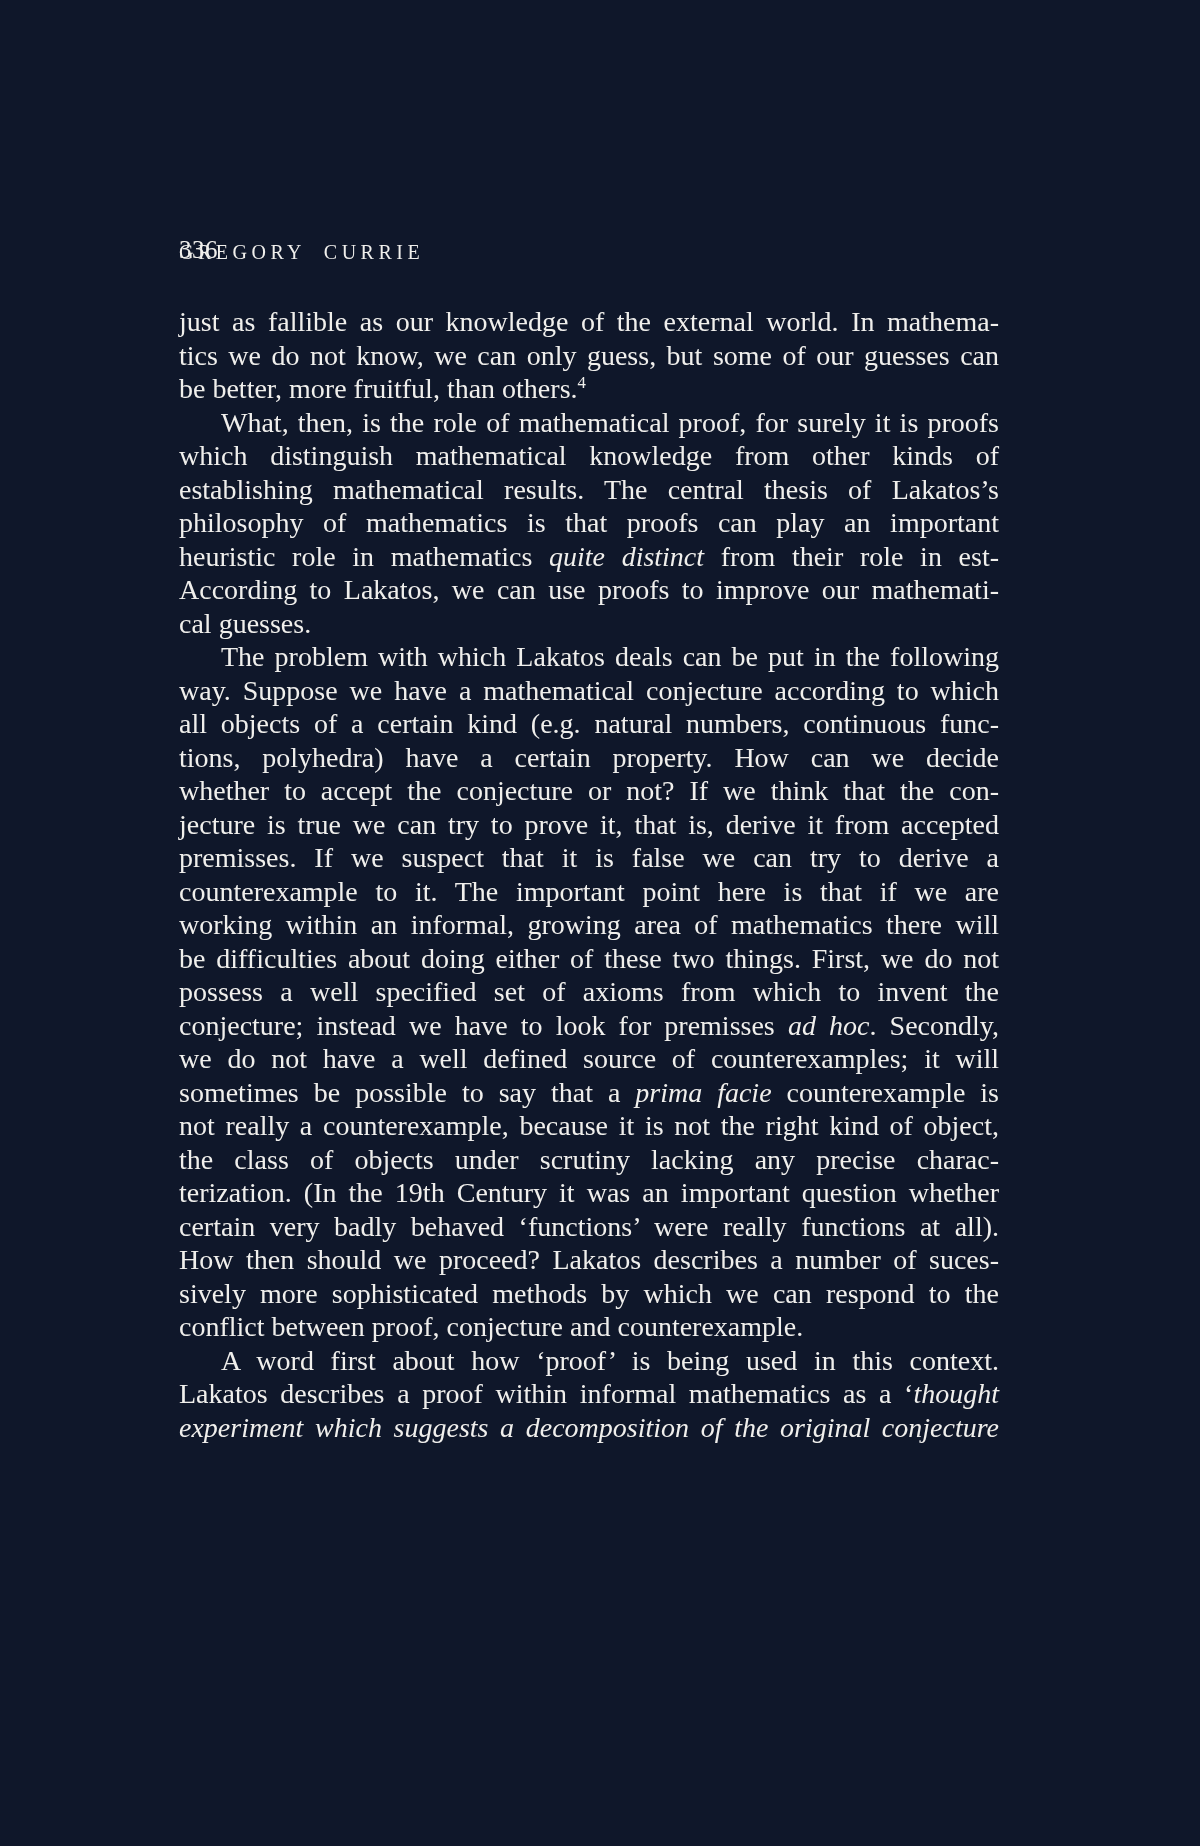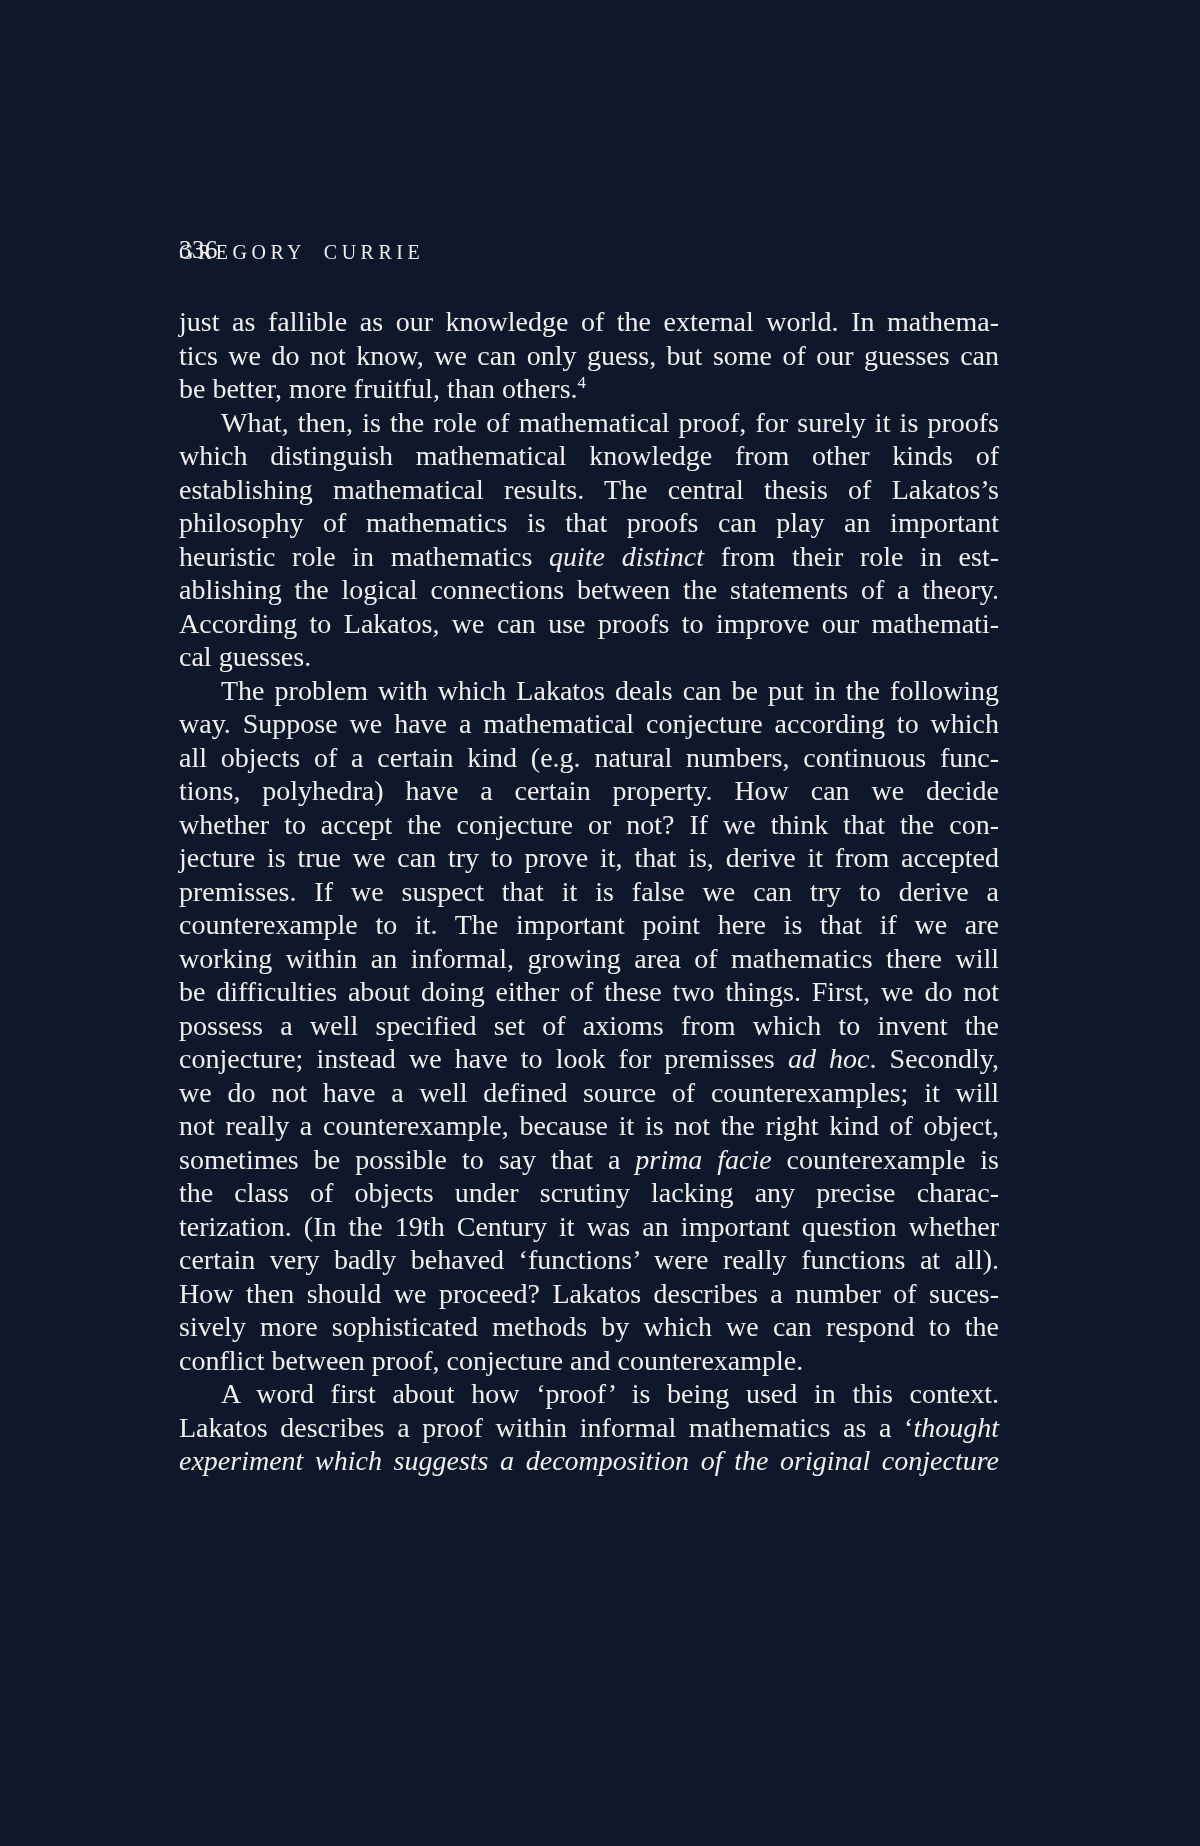--- a/index.html
+++ b/index.html
@@ -67,38 +67,37 @@
   <span class="running-head">GREGORY CURRIE</span>
   <main class="text-block" id="body-text">
       <div class="line justify"><span>just as fallible as our knowledge of the external world. In mathema-</span></div>
       <div class="line justify"><span>tics we do not know, we can only guess, but some of our guesses can</span></div>
       <div class="line"><span>be better, more fruitful, than others.</span><sup class="sup">4</sup></div>
       <div class="line justify indent"><span>What, then, is the role of mathematical proof, for surely it is proofs</span></div>
       <div class="line justify"><span>which distinguish mathematical knowledge from other kinds of</span></div>
       <div class="line justify"><span>establishing mathematical results. The central thesis of Lakatos’s</span></div>
       <div class="line justify"><span>philosophy of mathematics is that proofs can play an important</span></div>
       <div class="line justify"><span>heuristic role in mathematics </span><span class="italic">quite distinct</span><span> from their role in est-</span></div>
-      <div class="line justify"><span>ablishing the logical connections between the statements of a theory.</span></div>
       <div class="line justify"><span>According to Lakatos, we can use proofs to improve our mathemati-</span></div>
       <div class="line"><span>cal guesses.</span></div>
       <div class="line justify indent"><span>The problem with which Lakatos deals can be put in the following</span></div>
       <div class="line justify"><span>way. Suppose we have a mathematical conjecture according to which</span></div>
       <div class="line justify"><span>all objects of a certain kind (e.g. natural numbers, continuous func-</span></div>
       <div class="line justify"><span>tions, polyhedra) have a certain property. How can we decide</span></div>
       <div class="line justify"><span>whether to accept the conjecture or not? If we think that the con-</span></div>
       <div class="line justify"><span>jecture is true we can try to prove it, that is, derive it from accepted</span></div>
       <div class="line justify"><span>premisses. If we suspect that it is false we can try to derive a</span></div>
       <div class="line justify"><span>counterexample to it. The important point here is that if we are</span></div>
       <div class="line justify"><span>working within an informal, growing area of mathematics there will</span></div>
       <div class="line justify"><span>be difficulties about doing either of these two things. First, we do not</span></div>
       <div class="line justify"><span>possess a well specified set of axioms from which to invent the</span></div>
       <div class="line justify"><span>conjecture; instead we have to look for premisses </span><span class="italic">ad hoc</span><span>. Secondly,</span></div>
       <div class="line justify"><span>we do not have a well defined source of counterexamples; it will</span></div>
+      <div class="line justify"><span>sometimes be possible to say that a </span><span class="italic">prima facie</span><span> counterexample is</span></div>
       <div class="line justify"><span>not really a counterexample, because it is not the right kind of object,</span></div>
-      <div class="line justify"><span>sometimes be possible to say that a </span><span class="italic">prima facie</span><span> counterexample is</span></div>
       <div class="line justify"><span>the class of objects under scrutiny lacking any precise charac-</span></div>
       <div class="line justify"><span>terization. (In the 19th Century it was an important question whether</span></div>
       <div class="line justify"><span>certain very badly behaved ‘functions’ were really functions at all).</span></div>
       <div class="line justify"><span>How then should we proceed? Lakatos describes a number of suces-</span></div>
       <div class="line justify"><span>sively more sophisticated methods by which we can respond to the</span></div>
       <div class="line"><span>conflict between proof, conjecture and counterexample.</span></div>
       <div class="line justify indent"><span>A word first about how ‘proof’ is being used in this context.</span></div>
       <div class="line justify"><span>Lakatos describes a proof within informal mathematics as a ‘</span><span class="italic">thought</span></div>
       <div class="line justify"><span class="italic">experiment which suggests a decomposition of the original conjecture</span></div>
     </main>

